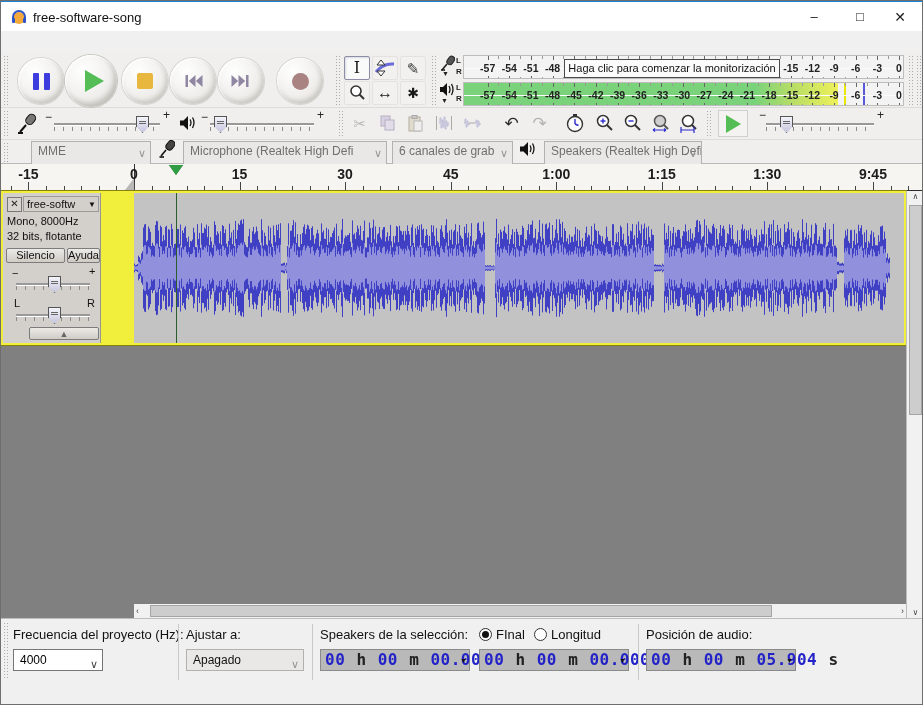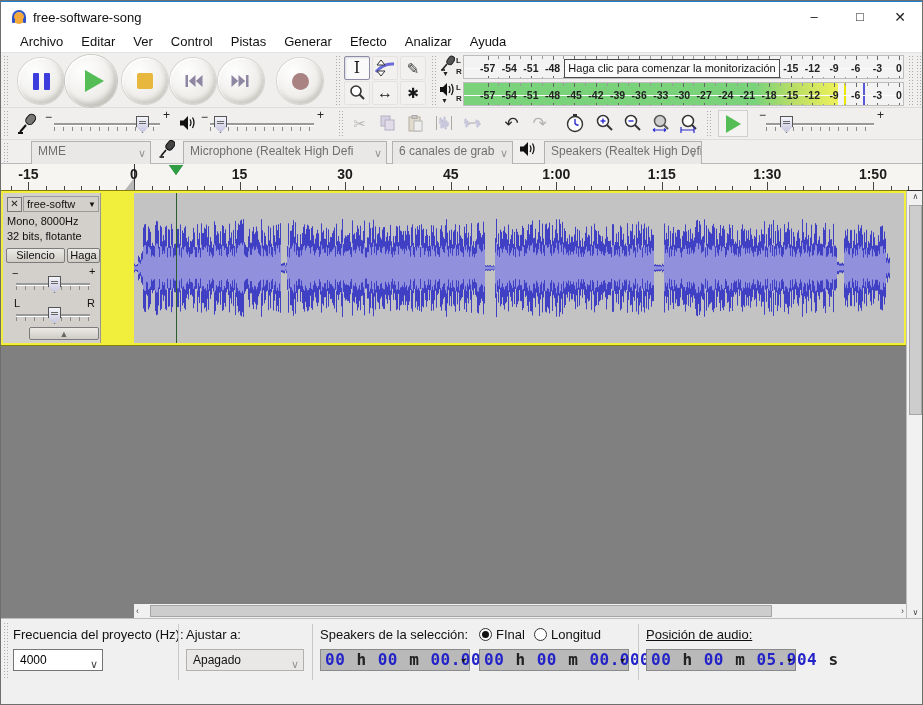--- a/index.html
+++ b/index.html
@@ -103,31 +103,20 @@
         <rect x="1" y="9" width="3" height="5" rx="1" fill="#2f54c9"></rect>
         <rect x="12" y="9" width="3" height="5" rx="1" fill="#2f54c9"></rect>
       </svg>
     </div>
     <span id="title-text">free-software-song</span>
     <div class="winbtn" style="left:790px;">–</div>
     <div class="winbtn" style="left:836px;">□</div>
     <div class="winbtn" style="left:876px;font-size:14px;">✕</div>
   </div>
 
-  <div id="menubar">
-    <span class="menu-item">Archivo</span>
-    <span class="menu-item">Editar</span>
-    <span class="menu-item">Ver</span>
-    <span class="menu-item">Control</span>
-    <span class="menu-item">Pistas</span>
-    <span class="menu-item">Generar</span>
-    <span class="menu-item">Efecto</span>
-    <span class="menu-item">Analizar</span>
-    <span class="menu-item">Ayuda</span>
-  </div>
 
   <div id="toolbars">
     <div class="hsep" style="top:54px;"></div>
     <div class="hsep" style="top:86px;"></div>
 
     <div class="grab" style="left:2px;top:2px;height:50px;"></div>
     <div class="tbtn" style="left:17px;top:5px;width:46px;height:46px;">
         <div class="pbars">
           <i></i>
           <i></i>
@@ -565,21 +554,21 @@
     <div id="tl-pin" style="left:124px;"></div>
     <div id="tl-cursor" style="left: 167.52px;"></div>
   <span class="tl-num" style="left: 27.4405px;">-15</span>
       <span class="tl-num" style="left: 133px;">0</span>
       <span class="tl-num" style="left: 238.56px;">15</span>
       <span class="tl-num" style="left: 344.119px;">30</span>
       <span class="tl-num" style="left: 449.678px;">45</span>
       <span class="tl-num" style="left: 555.238px;">1:00</span>
       <span class="tl-num" style="left: 660.798px;">1:15</span>
       <span class="tl-num" style="left: 766.357px;">1:30</span>
-      <span class="tl-num" style="left: 871.917px;">1:50</span>
+      <span class="tl-num" style="left: 871.917px;">9:45</span>
       <div class="tl-tick" style="left: 9.84725px; height: 4px;"></div>
       <div class="tl-tick" style="left: 27.4405px; height: 8px;"></div>
       <div class="tl-tick" style="left: 45.0337px; height: 4px;"></div>
       <div class="tl-tick" style="left: 62.627px; height: 4px;"></div>
       <div class="tl-tick" style="left: 80.2202px; height: 4px;"></div>
       <div class="tl-tick" style="left: 97.8135px; height: 4px;"></div>
       <div class="tl-tick" style="left: 115.407px; height: 4px;"></div>
       <div class="tl-tick" style="left: 133px; height: 8px;"></div>
       <div class="tl-tick" style="left: 150.593px; height: 4px;"></div>
       <div class="tl-tick" style="left: 168.186px; height: 4px;"></div>
@@ -629,21 +618,21 @@
 
   <div id="trackzone">
     <div id="track">
 
       <div id="tpanel">
         <div class="abs" style="left:4px;top:4px;width:13px;height:13px;border:1px solid #777;background:#d8d5d0;text-align:center;line-height:12px;font-size:10px;color:#222;">✕</div>
         <div id="ttitle"><span>free-softw</span><span style="position:absolute;right:2px;top:1px;font-size:8px;">▼</span></div>
         <div class="abs" style="left:4px;top:22px;">Mono, 8000Hz</div>
         <div class="abs" style="left:4px;top:37px;">32 bits, flotante</div>
         <div class="trk-btn" style="left:3px;top:55px;width:59px;">Silencio</div>
-        <div class="trk-btn" style="left:64px;top:55px;width:33px;">Haga</div>
+        <div class="trk-btn" style="left:64px;top:55px;width:33px;">Ayuda</div>
         <span class="abs" style="left:9px;top:74px;font-size:11px;">−</span>
         <span class="abs" style="left:86px;top:72px;font-size:11px;">+</span>
         <div class="groove" style="left:13px;top:90px;width:74px;"></div>
         <div class="sticks" style="left:13px;top:93px;width:74px;"></div>
         <div class="lwthumb" style="left:45px;top:83px;"></div>
         <span class="abs" style="left:11px;top:104px;font-size:11px;">L</span>
         <span class="abs" style="left:84px;top:104px;font-size:11px;">R</span>
         <div class="groove" style="left:13px;top:121px;width:74px;"></div>
         <div class="sticks" style="left:13px;top:124px;width:74px;"></div>
         <div class="lwthumb" style="left:45px;top:114px;"></div>
@@ -692,21 +681,21 @@
     <div class="radio sel" style="left:478px;top:9px;"></div>
     <span class="sel-label" style="left:495px;top:8px;">FInal</span>
     <div class="radio" style="left:533px;top:9px;"></div>
     <span class="sel-label" style="left:550px;top:8px;">Longitud</span>
     <div class="tfield" style="left:478px;top:30px;width:150px;">
       <span class="tf-text"><span class="d">0</span><span class="d">0</span><span> </span><span class="u">h</span><span> </span><span class="d">0</span><span class="d">0</span><span> </span><span class="u">m</span><span> </span><span class="d">0</span><span class="d">0</span><span class="d">.</span><span class="d">0</span><span class="d">0</span><span class="d">0</span><span> </span><span class="u">s</span></span>
         <span class="tf-arrow">▼</span>
     </div>
     <div class="vsep" style="left:637px;top:5px;height:56px;"></div>
 
-    <span class="sel-label" style="left:645px;top:8px;text-decoration:underline;">Posición de audio:</span>
+    <span class="sel-label" style="left:645px;top:8px;">Posición de audio:</span>
     <div class="tfield" style="left:645px;top:30px;width:150px;">
       <span class="tf-text"><span class="d">0</span><span class="d">0</span><span> </span><span class="u">h</span><span> </span><span class="d">0</span><span class="d">0</span><span> </span><span class="u">m</span><span> </span><span class="d">0</span><span class="d">5</span><span class="d">.</span><span class="d">9</span><span class="d">0</span><span class="d">4</span><span> </span><span class="u">s</span></span>
         <span class="tf-arrow">▼</span>
     </div>
   </div>
 
 
 </div>
 
 </body></html>

